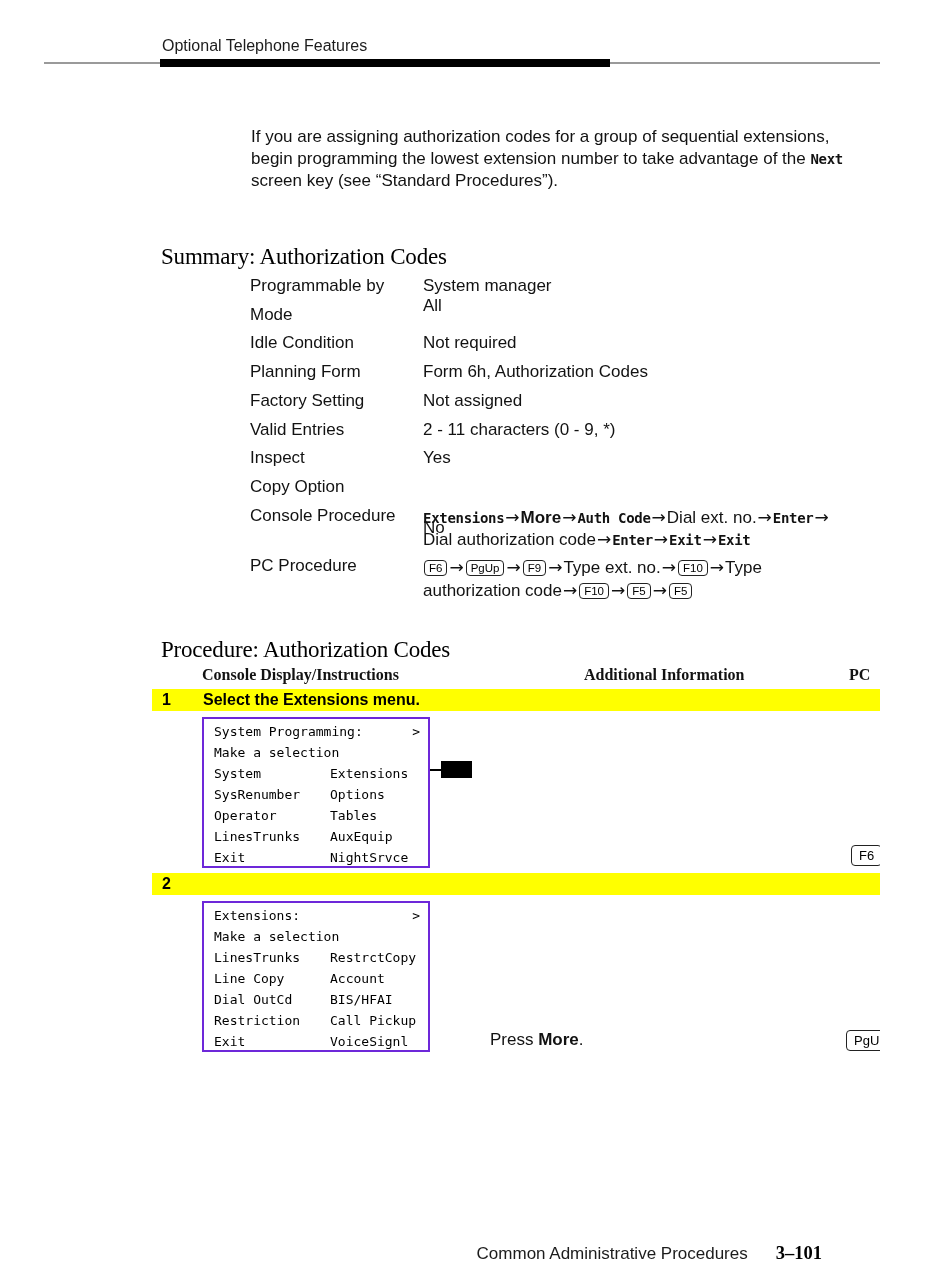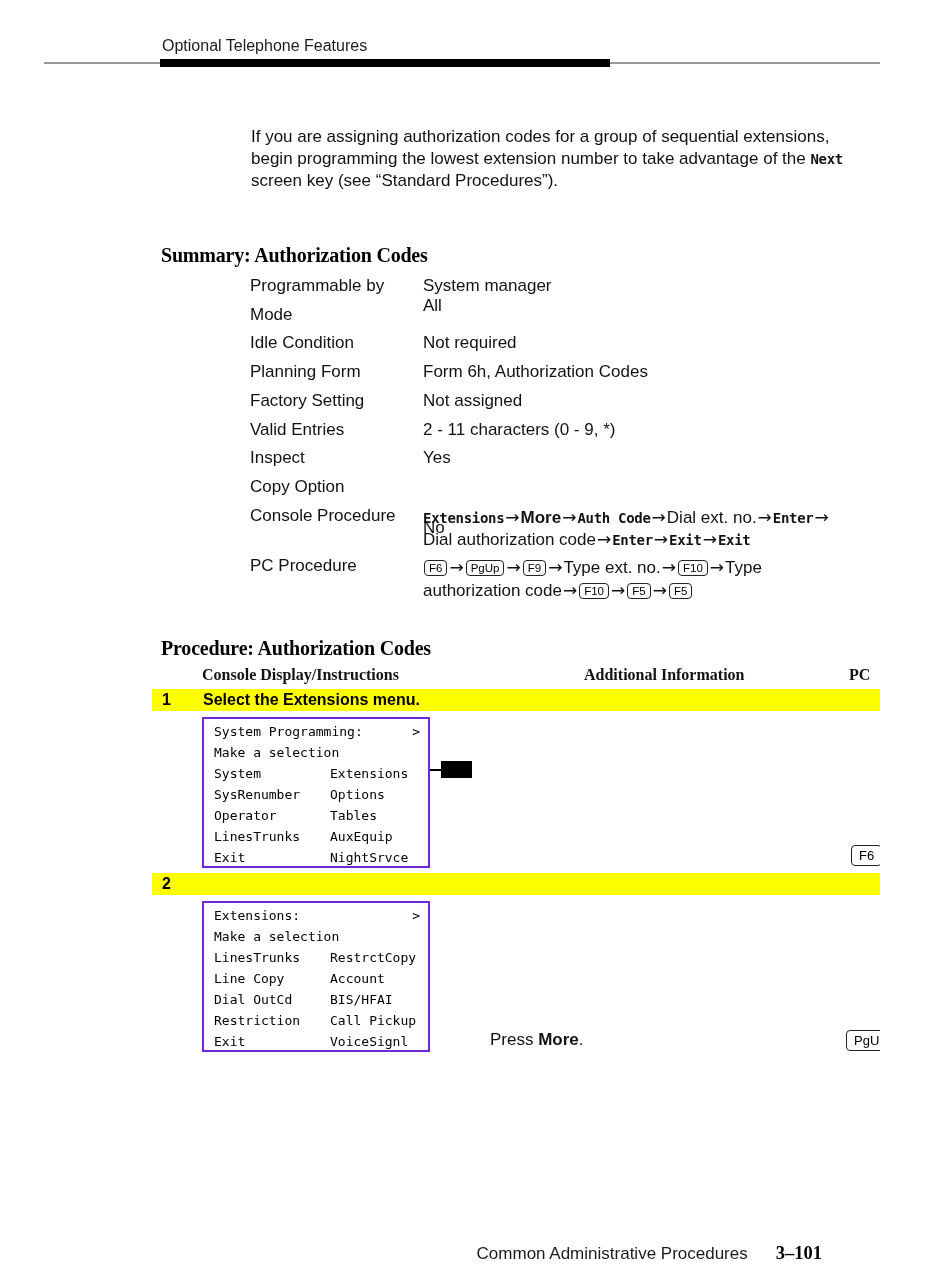--- a/index.html
+++ b/index.html
@@ -8,22 +8,22 @@
 
   
   .hdr-title{position:absolute;left:162px;top:37px;font-size:16px;color:#1c1c1c;}
   .hdr-rule{position:absolute;left:44px;top:62px;width:882px;height:2px;background:#9a9a9a;}
   .hdr-bar{position:absolute;left:160px;top:59px;width:450px;height:8px;background:#000;}
 
   
   .intro{position:absolute;left:251px;top:126px;width:660px;font-size:17px;line-height:22px;}
 
   
-  .sec-heading{position:absolute;font-family:"Liberation Serif",serif;font-weight:bold;
-               font-size:20px;letter-spacing:-0.2px;color:#000;}
+  .sec-heading{position:absolute;font-family:"Liberation Serif",serif;font-weight:normal;
+               font-size:23px;letter-spacing:-0.2px;color:#000;}
 
   
   .sum-label{position:absolute;left:250px;font-size:17px;}
   .sum-value{position:absolute;left:423px;font-size:17px;}
   .proc-line{line-height:23px;width:480px;}
 
   
   .seg-sans{font-family:"Liberation Sans",sans-serif;}
   .seg-boldsans{font-weight:bold;}
   .seg-arrow{font-family:"DejaVu Sans",sans-serif;margin:0 1px;}

